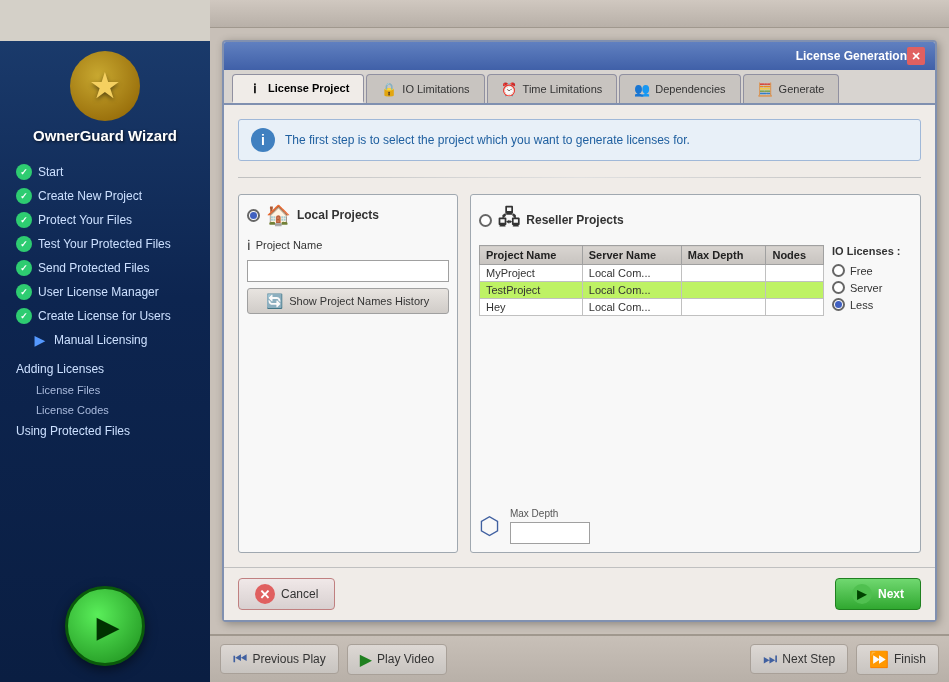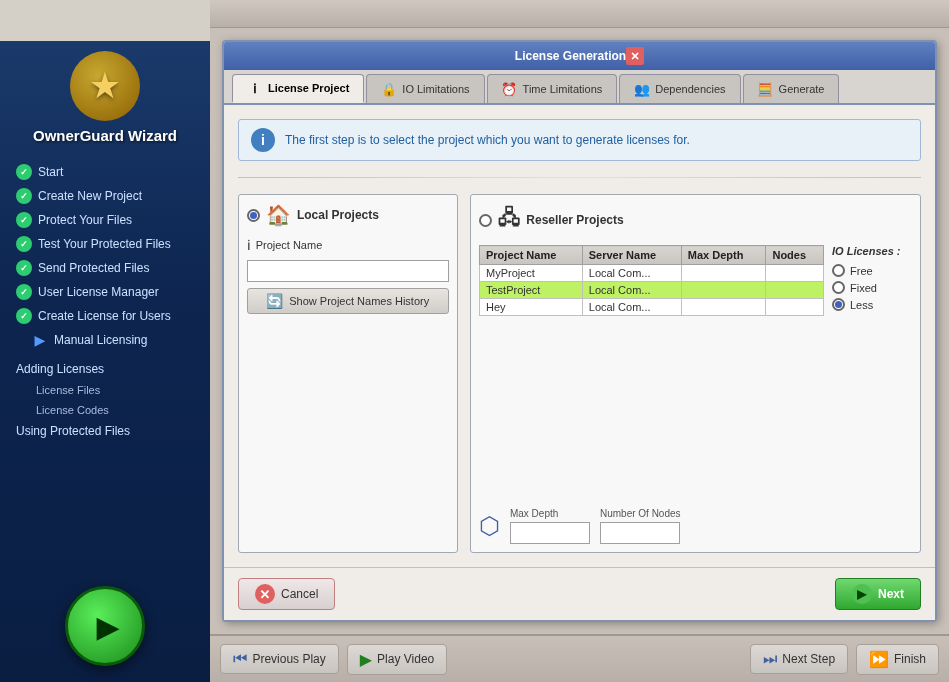--- a/index.html
+++ b/index.html
@@ -162,21 +162,21 @@
       display: flex;
       flex-direction: column;
       box-shadow: 2px 2px 8px rgba(0,0,0,0.3);
     }
 
     .dialog-titlebar {
       background: linear-gradient(180deg, #6080c0 0%, #4060a8 100%);
       padding: 5px 10px;
       display: flex;
       align-items: center;
-      justify-content: center;
+      justify-content: flex-end;
       border-radius: 2px 2px 0 0;
     }
 
     .dialog-titlebar-text {
       color: white;
       font-size: 12px;
       font-weight: bold;
     }
 
     .dialog-close-btn {
@@ -411,21 +411,20 @@
       flex-direction: column;
       gap: 4px;
       min-width: 80px;
     }
 
     .io-label {
       font-size: 11px;
       color: #333;
       font-weight: bold;
       margin-bottom: 3px;
-      font-style: italic;
     }
 
     .radio-option {
       display: flex;
       align-items: center;
       gap: 5px;
       font-size: 11px;
       color: #333;
     }
 
@@ -773,37 +772,33 @@
                 </div>
 
                 <div class="io-licenses-box">
                   <div class="io-label">IO Licenses :</div>
                   <div class="radio-option">
                     <div class="radio-circle"></div>
                     <span>Free</span>
                   </div>
                   <div class="radio-option">
                     <div class="radio-circle"></div>
-                    <span>Fixed</span>
+                    <span>Server</span>
                   </div>
                   <div class="radio-option">
                     <div class="radio-circle selected"></div>
                     <span>Less</span>
                   </div>
                 </div>
               </div>
 
               <div class="reseller-bottom">
                 <span style="font-size:24px; color:#4060a0;">⬡</span>
                 <div class="depth-input-group">
                   <span class="depth-label">Max Depth</span>
-                  <input type="text" class="depth-input" value="" style="">
-                </div>
-                <div class="depth-input-group">
-                  <span class="depth-label">Number Of Nodes</span>
                   <input type="text" class="depth-input" value="" style="">
                 </div>
               </div>
             </div>
           </div>
         </div>
 
         <div class="dialog-actions">
           <button class="cancel-btn">
             <div class="cancel-icon">✕</div>

